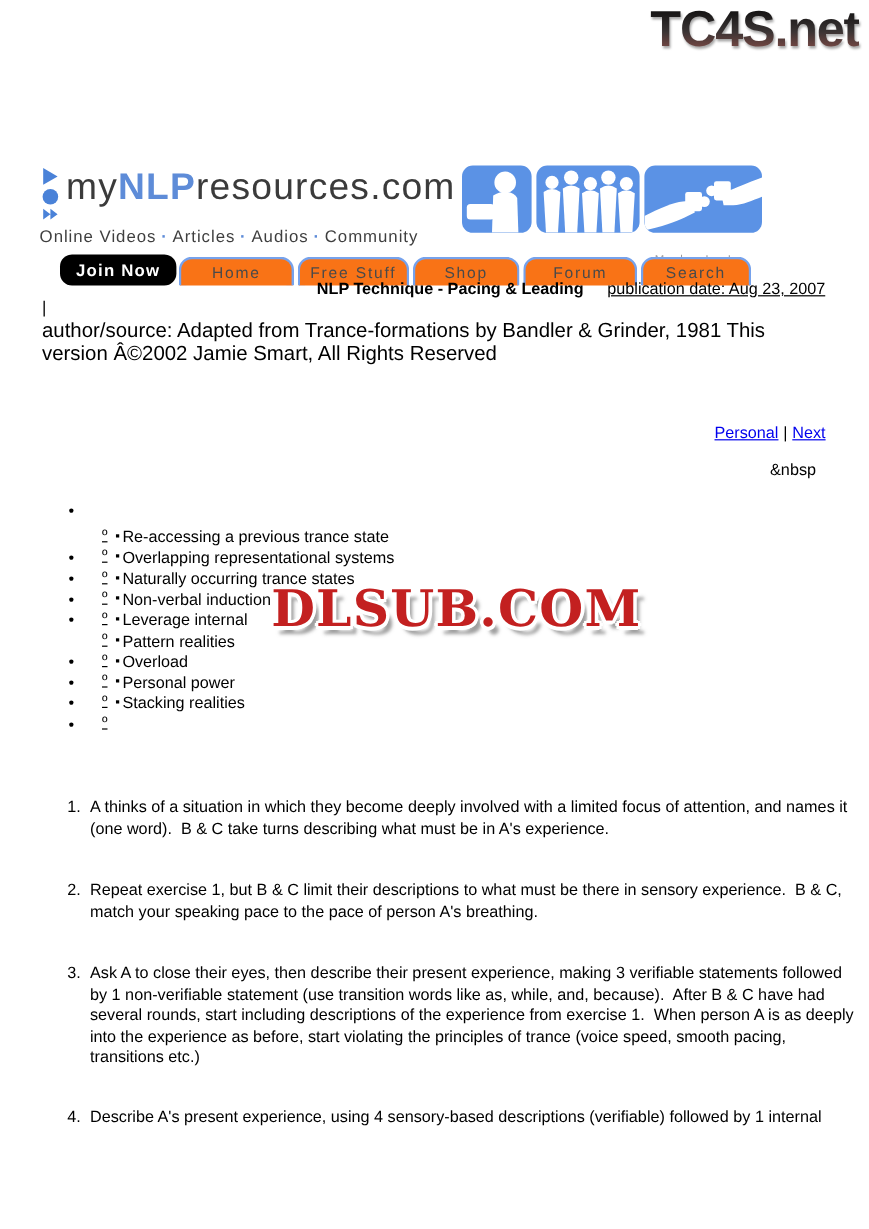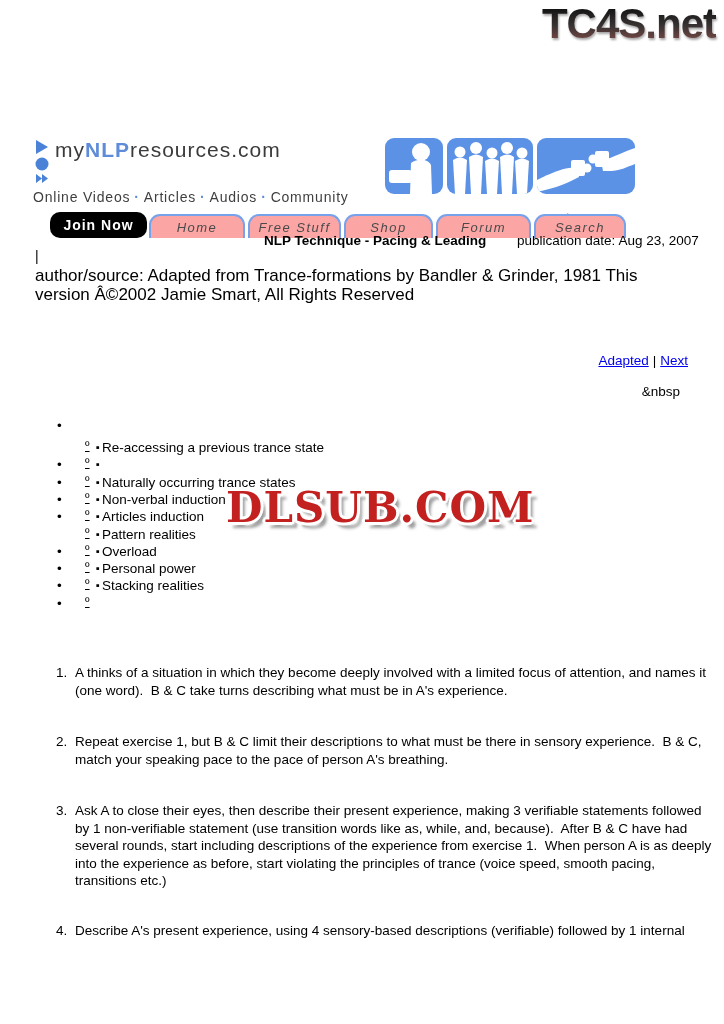--- a/index.html
+++ b/index.html
@@ -18,51 +18,51 @@
                     5px 6px 3px rgba(80,80,80,0.55);text-align:center;}
   .traders{position:absolute;left:427px;top:982px;font-weight:bold;font-size:30px;color:#cf5a5a;white-space:nowrap;
         text-shadow:-2px -2px 0 #fff,2px -2px 0 #fff,-2px 2px 0 #fff,2px 2px 0 #fff,
                     0 -2px 0 #fff,0 2px 0 #fff,-2px 0 0 #fff,2px 0 0 #fff,
                     4px 4px 2px rgba(25,25,25,0.8);}
 
   
   .logo-block{position:absolute;left:33px;top:138px;cursor:pointer;}
   .logo-row{display:flex;align-items:flex-start;}
   .logo-icon{width:20px;height:46px;margin-right:2px;margin-top:2px;}
-  .logo-text{font-size:21px;letter-spacing:1px;color:#3b3b3b;white-space:nowrap;}
+  .logo-text{font-size:31px;letter-spacing:1px;color:#3b3b3b;white-space:nowrap;}
   .logo-nlp{color:#5e8cd8;font-weight:bold;}
   .tagline{margin-top:3px;font-size:14px;letter-spacing:0.8px;color:#3f3f3f;white-space:nowrap;}
   .tagline .sep{color:#5e8cd8;padding:0 4px;font-weight:bold;}
 
   .banner{position:absolute;left:385px;top:138px;width:250px;height:70px;}
   .bbox{position:absolute;top:0;height:56px;background:#5b92e5;border-radius:9px;overflow:hidden;}
   .bbox svg{display:block;width:100%;height:100%;}
   .bbox1{left:0;width:58px;}
   .bbox2{left:62px;width:86px;}
   .bbox3{left:152px;width:98px;}
   .members{position:absolute;top:73px;left:140px;width:110px;text-align:center;
            font-size:9.5px;color:#999;cursor:pointer;}
 
   
   .tab-joinnow{position:absolute;left:50px;top:212px;width:97px;height:26px;background:#000;color:#fff;
         border-radius:10px;font-weight:bold;font-size:14px;letter-spacing:1px;
         display:flex;align-items:center;justify-content:center;cursor:pointer;}
-  .tab{position:absolute;top:214px;height:24px;background:#fca5a5;border:2px solid #76a2ec;border-bottom:none;
+  .tab{position:absolute;top:214px;height:24px;background:#f97316;border:2px solid #76a2ec;border-bottom:none;
         border-radius:11px 11px 0 0;box-sizing:border-box;display:flex;align-items:center;justify-content:center;
-        font-size:13px;letter-spacing:1.5px;color:#4a4a4a;cursor:pointer;font-style:italic;}
+        font-size:13px;letter-spacing:1.5px;color:#4a4a4a;cursor:pointer;}
   .tab-home{left:149px;width:96px;}
   .tab-free{left:248px;width:93px;}
   .tab-shop{left:344px;width:89px;}
   .tab-forum{left:436px;width:95px;text-align:right;}
   .tab-search{left:534px;width:92px;}
 
   
   .title-row{position:absolute;left:264px;top:233px;white-space:nowrap;font-size:13.5px;}
   .title-bold{font-weight:bold;text-align:center;}
-  .title-date{margin-left:27px;}
+  .title-date{margin-left:16px;text-decoration:underline;}
   .pipe{position:absolute;left:35px;top:248px;font-size:14px;}
   .source{position:absolute;left:35px;top:267px;width:630px;font-size:17px;line-height:18.5px;}
 
   .pagenav{position:absolute;right:36px;top:353px;text-align:right;font-size:13.5px;}
   .pagenav a{color:#0000ee;text-decoration:underline;cursor:pointer;}
   .pagenav .psep{color:#000;padding:0 4px;}
   .nbsp-line{margin-top:16px;padding-right:8px;color:#000;}
 
   
   .brow{position:absolute;left:50px;height:18px;width:430px;font-size:13.5px;}
@@ -149,54 +149,55 @@
 
   <div class="title-row">
     <span class="title-bold">NLP Technique - Pacing &amp; Leading</span>
     <span class="title-date">publication date: Aug 23, 2007</span>
   </div>
 
   <div class="pipe">|</div>
   <div class="source">author/source: Adapted from Trance-formations by Bandler &amp; Grinder, 1981 This version Â©2002 Jamie Smart, All Rights Reserved</div>
 
   <div class="pagenav">
-    <div><a>Adapted</a><span class="psep">|</span><a>Next</a></div>
+    <div><a>Personal</a><span class="psep">|</span><a>Next</a></div>
     <div class="nbsp-line">&amp;nbsp</div>
   </div>
 
   <div class="brow" style="top:418px">
     <span class="disc">•</span>
   </div>
   <div class="brow" style="top:440px">
     <span class="ord">º</span>
     <span class="sq">▪</span>
     <span class="txt">Re-accessing a previous trance state</span>
   </div>
   <div class="brow" style="top:457px">
     <span class="disc">•</span>
     <span class="ord">º</span>
     <span class="sq">▪</span>
+    <span class="txt">Overlapping representational systems</span>
   </div>
   <div class="brow" style="top:475px">
     <span class="disc">•</span>
     <span class="ord">º</span>
     <span class="sq">▪</span>
     <span class="txt">Naturally occurring trance states</span>
   </div>
   <div class="brow" style="top:492px">
     <span class="disc">•</span>
     <span class="ord">º</span>
     <span class="sq">▪</span>
     <span class="txt">Non-verbal induction</span>
   </div>
   <div class="brow" style="top:509px">
     <span class="disc">•</span>
     <span class="ord">º</span>
     <span class="sq">▪</span>
-    <span class="txt">Articles induction</span>
+    <span class="txt">Leverage internal</span>
   </div>
   <div class="brow" style="top:527px">
     <span class="ord">º</span>
     <span class="sq">▪</span>
     <span class="txt">Pattern realities</span>
   </div>
   <div class="brow" style="top:544px">
     <span class="disc">•</span>
     <span class="ord">º</span>
     <span class="sq">▪</span>

